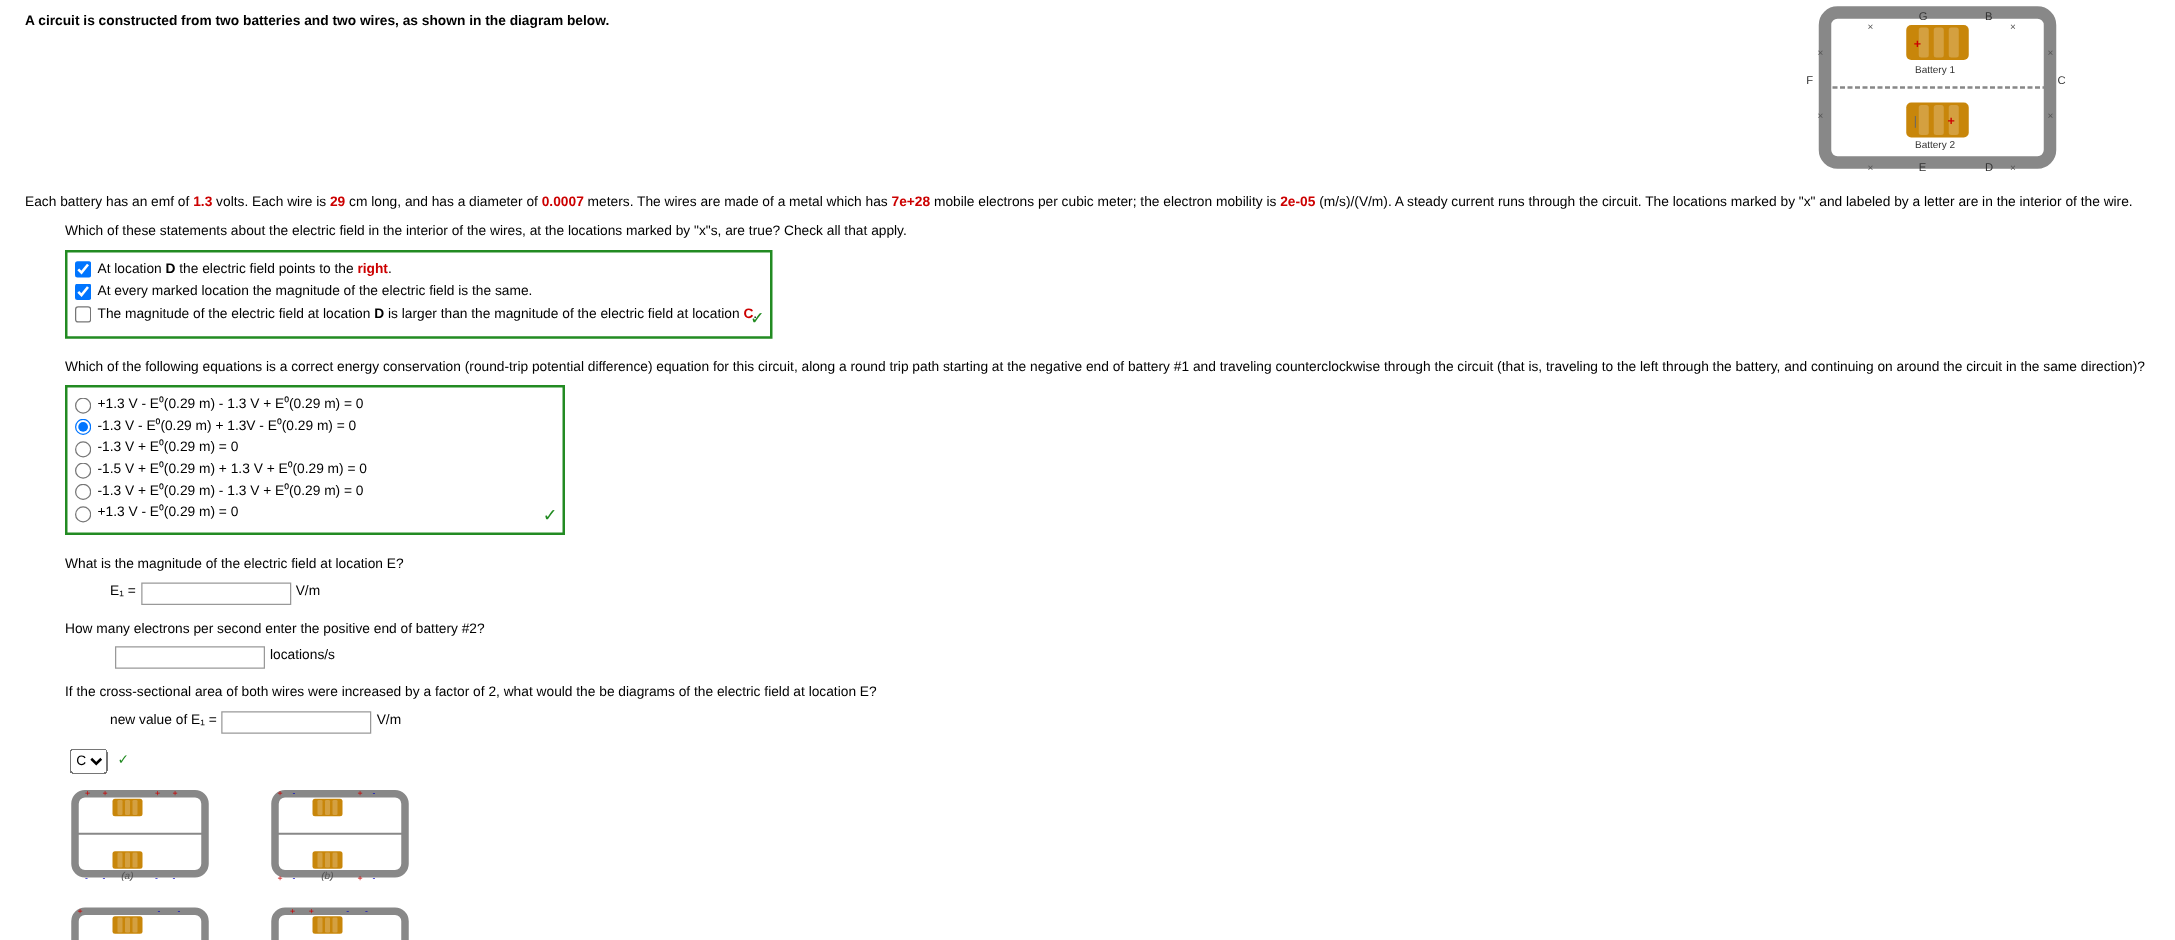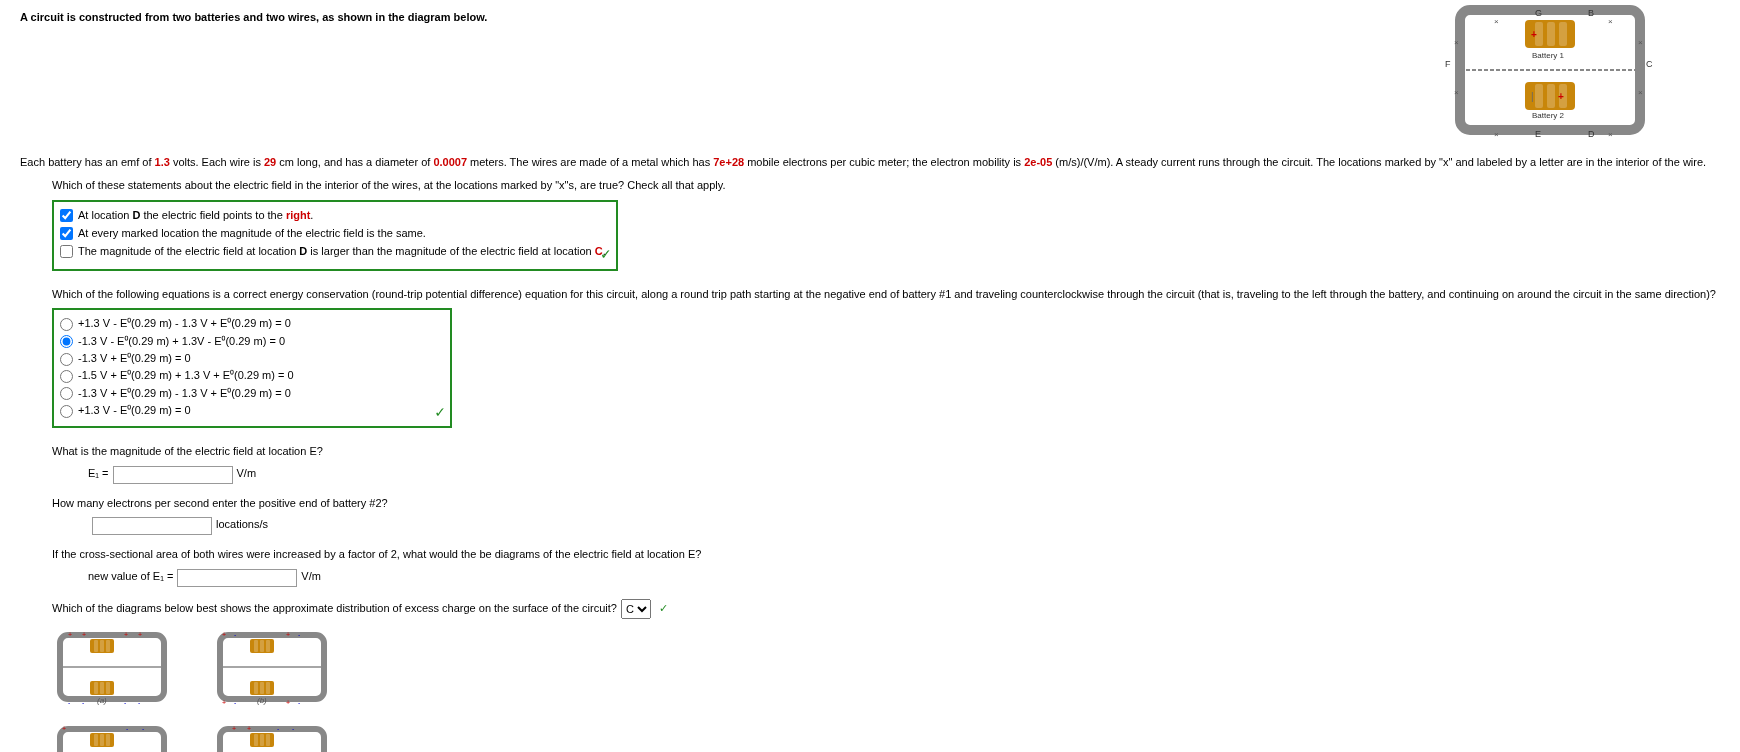--- a/index.html
+++ b/index.html
@@ -239,21 +239,20 @@
   <p class="question-text">If the cross-sectional area of both wires were increased by a factor of 2, what would the be diagrams of the electric field at location E?</p>
   <div class="input-answer">
     <span>new value of E₁ = </span>
     <input type="text" value="" style="">
     <span>V/m</span>
   </div>
 </div>
 
 <div class="section">
   <div class="select-answer">
-    <span>Which of the diagrams below best shows the approximate distribution of excess charge on the surface of the circuit?</span>
     <select>
       <option value="A">A</option>
       <option value="B">B</option>
       <option value="C" selected="">C</option>
       <option value="D">D</option>
     </select>
     <span style="color:#228B22; margin-left:4px;">✓</span>
   </div>
 
   <div class="diagram-row">

